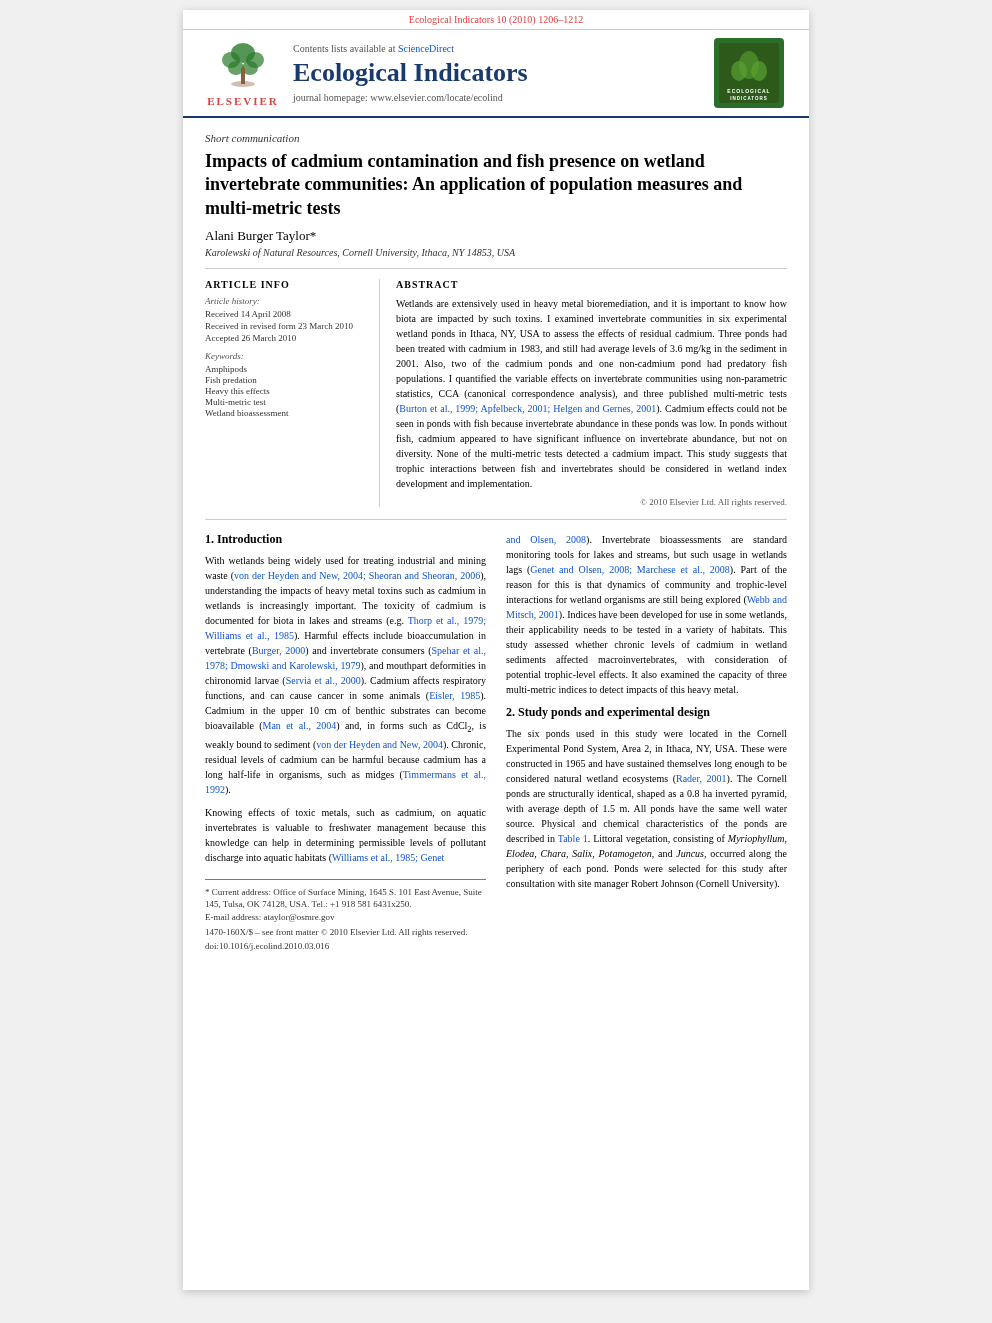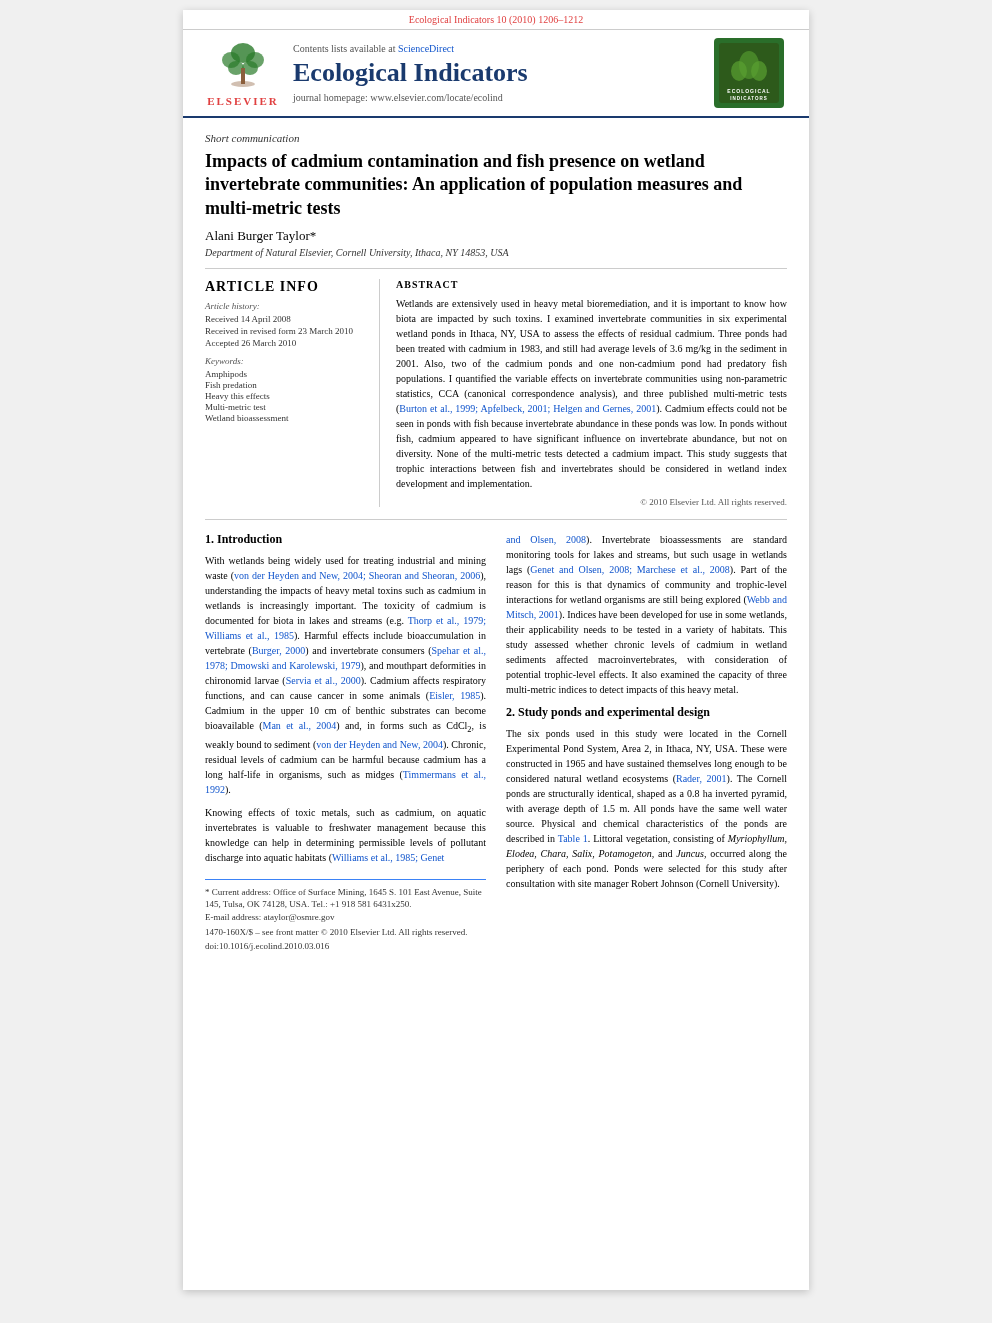--- a/index.html
+++ b/index.html
@@ -130,21 +130,21 @@
       border-top: 1px solid #ccc;
       padding-top: 10px;
     }
     .article-info {
       width: 175px;
       flex-shrink: 0;
       border-right: 1px solid #ccc;
       padding-right: 12px;
     }
     .article-info-title {
-      font-size: 14px;
+      font-size: 10px;
       font-variant: small-caps;
       font-weight: bold;
       letter-spacing: 1px;
       margin-bottom: 6px;
     }
     .history-label {
       font-size: 9px;
       font-style: italic;
       color: #555;
       margin-bottom: 3px;
@@ -292,21 +292,21 @@
       </div>
     </div>
   </div>
 
   <div class="paper-content">
     <div class="short-communication">Short communication</div>
     <div class="paper-title">Impacts of cadmium contamination and fish presence on wetland invertebrate communities: An application of population measures and multi-metric tests</div>
     <div class="author-name">
       <span>Alani Burger Taylor*</span>
     </div>
-    <div class="affiliation">Department of Natural Elsevier, Cornell University, Ithaca, NY 14853, USA</div>
+    <div class="affiliation">Karolewski of Natural Resources, Cornell University, Ithaca, NY 14853, USA</div>
 
     <div class="two-col">
 
       <div class="article-info">
         <div class="article-info-title">ARTICLE INFO</div>
         <div class="history-label">Article history:</div>
         <div class="history-item">Received 14 April 2008</div>
         <div class="history-item">Received in revised form 23 March 2010</div>
         <div class="history-item">Accepted 26 March 2010</div>
         <div class="keywords-section">

